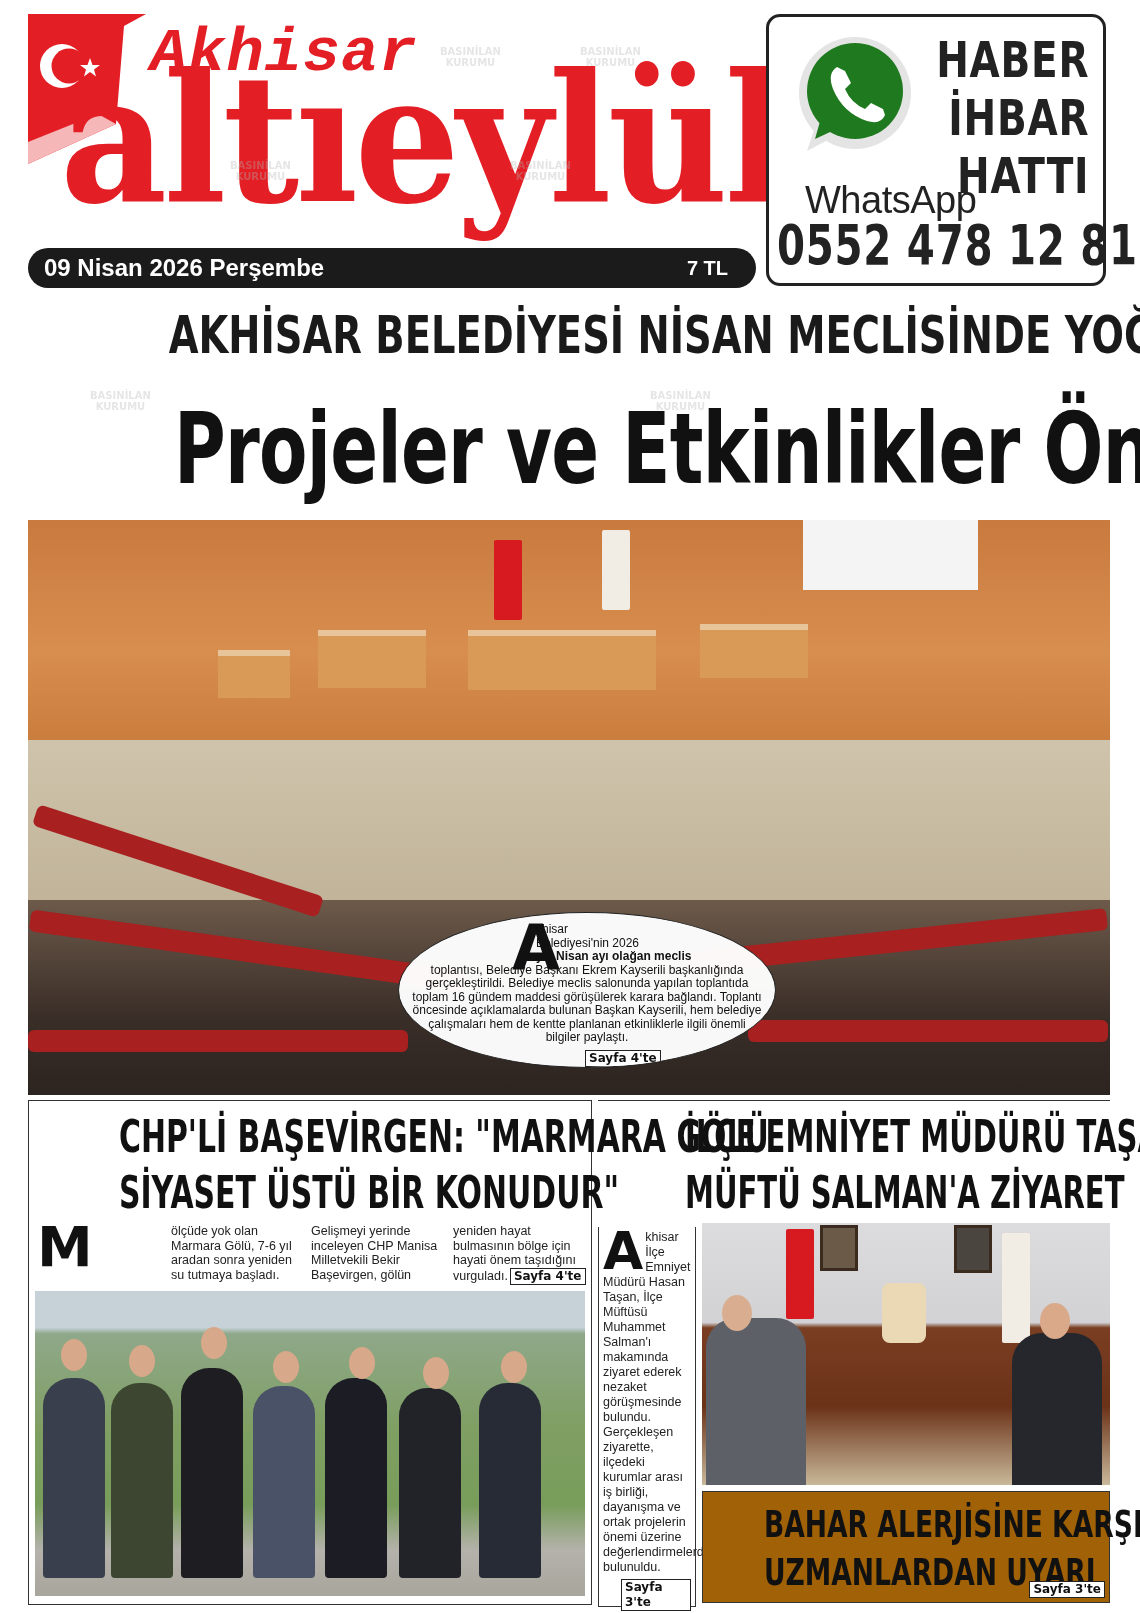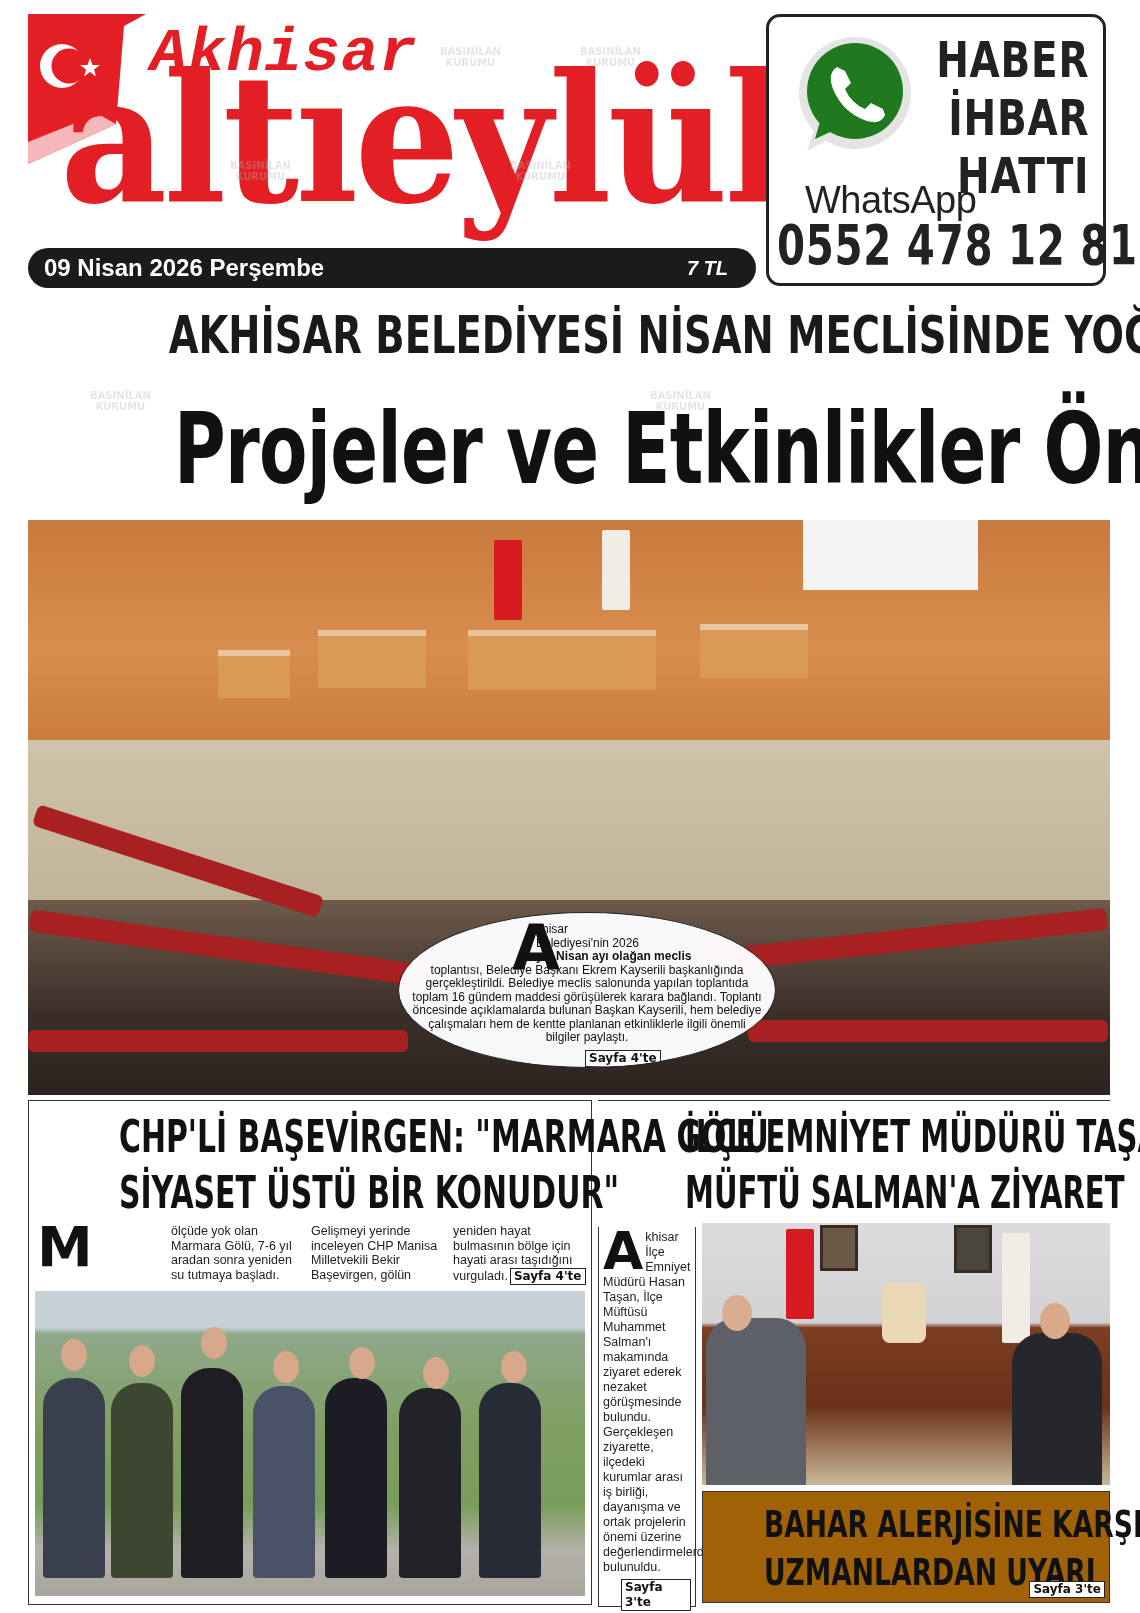--- a/index.html
+++ b/index.html
@@ -6,21 +6,21 @@
   html, body { width: 1140px; height: 1613px; background: #ffffff; overflow: hidden; }
   body { position: relative; font-family: "Liberation Sans", sans-serif; color: #1a1a1a; }
 
   
   .masthead { position: absolute; left: 0; top: 0; width: 760px; height: 295px; }
   .flag { position: absolute; left: 28px; top: 14px; width: 118px; height: 150px; }
   .brand-small { position: absolute; left: 150px; top: 18px; font-family: Liberation Mono, monospace; font-style: italic; font-weight: bold; color: #e31e24; font-size: 62px; letter-spacing: 1px; }
   .brand-big { position: absolute; left: 60px; top: 50px; font-family: "DejaVu Serif", serif; font-weight: bold; color: #e31e24; font-size: 178px; line-height: 1; letter-spacing: -4px; transform: scaleX(0.93); transform-origin: left; }
   .date-bar { position: absolute; left: 28px; top: 248px; width: 728px; height: 40px; background: #1b1b1b; border-radius: 20px; display: flex; align-items: center; justify-content: space-between; padding: 0 28px 0 16px; }
   .date-bar span { color: #fff; font-weight: bold; font-size: 24px; font-family: "Liberation Sans", sans-serif; }
-  .price { font-size: 20px !important; font-style: italic; }
+  .price { font-size: 20px !important; }
 
   
   .wa-box { position: absolute; left: 766px; top: 14px; width: 340px; height: 272px; border: 3px solid #222; border-radius: 14px; background: #fff; }
   .wa-logo { position: absolute; left: 20px; top: 16px; width: 130px; height: 130px; }
   .wa-word { position: absolute; left: 36px; top: 162px; font-size: 38px; color: #222; font-family: "Liberation Sans", sans-serif; letter-spacing: -0.5px; }
   .wa-lines { position: absolute; right: 14px; top: 14px; text-align: right; }
   .wa-lines div { font-family: "DejaVu Sans", sans-serif; font-weight: bold; font-size: 50px; line-height: 58px; color: #222; transform: scaleX(0.78); transform-origin: right; letter-spacing: 1px; }
   .wa-phone { position: absolute; left: 8px; bottom: 6px; font-family: "DejaVu Sans", sans-serif; font-weight: bold; font-size: 56px; color: #222; transform: scaleX(0.72); transform-origin: left; white-space: nowrap; letter-spacing: 1px; }
 
   
@@ -145,21 +145,21 @@
 
 <div class="story-left">
   <div class="sl-title">
     <div>CHP'Lİ BAŞEVİRGEN: "MARMARA GÖLÜ</div>
     <div>SİYASET ÜSTÜ BİR KONUDUR"</div>
   </div>
   <div class="sl-cols">
     <div><span class="dropcap-m">M</span></div>
     <div>ölçüde yok olan Marmara Gölü, 7-6 yıl aradan sonra yeniden su tutmaya başladı.</div>
     <div>Gelişmeyi yerinde inceleyen CHP Manisa Milletvekili Bekir Başevirgen, gölün</div>
-    <div><span>yeniden hayat bulmasının bölge için hayati arası taşıdığını vurguladı.</span><span class="page-ref">Sayfa 4'te</span></div>
+    <div><span>yeniden hayat bulmasının bölge için hayati önem taşıdığını vurguladı.</span><span class="page-ref">Sayfa 4'te</span></div>
   </div>
   <div class="group-photo">
     <div class="person" style="left:8px; height:200px; background:#3a3f4e;"></div>
     <div class="head" style="left:26px; top:48px;"></div>
     <div class="person" style="left:76px; height:195px; background:#3d4630;"></div>
     <div class="head" style="left:94px; top:54px;"></div>
     <div class="person" style="left:146px; height:210px; background:#1e1e22;"></div>
     <div class="head" style="left:166px; top:36px;"></div>
     <div class="person" style="left:218px; height:192px; background:#4a5267;"></div>
     <div class="head" style="left:238px; top:60px;"></div>

